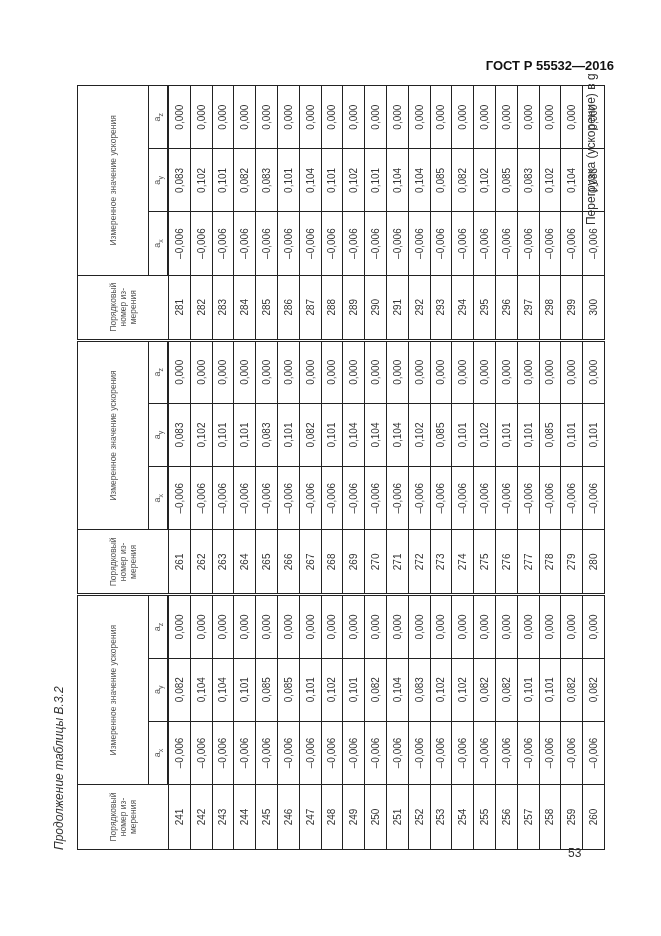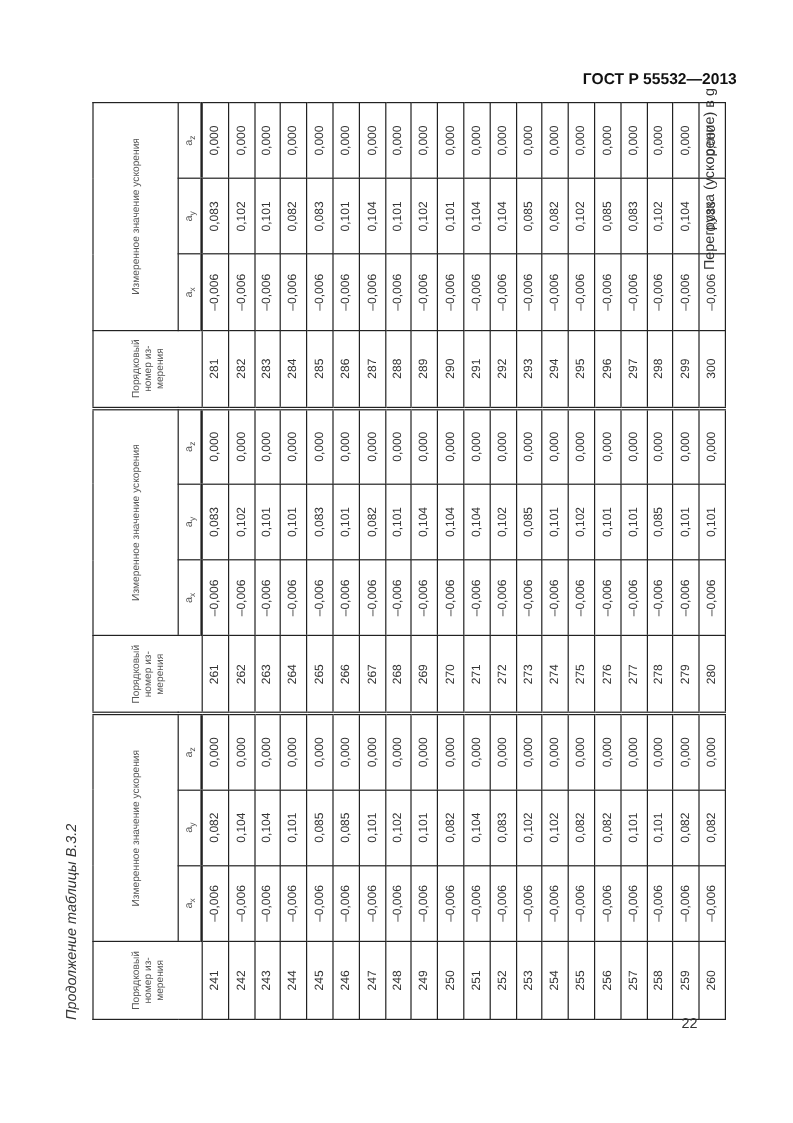--- a/index.html
+++ b/index.html
@@ -15,21 +15,21 @@
   th.grp{height:70px;}
   th.sub{height:18px;font-size:9px;}
   td{height:20.8px;}
   .dbl-left{border-left:3px double #222;}
   .hdr-bottom th{border-bottom:2px solid #222;}
   sub{font-size:7px;}
 </style>
 </head>
 <body>
 
-<div class="doc-code">ГОСТ Р 55532—2013</div>
+<div class="doc-code">ГОСТ Р 55532—2016</div>
 <div class="caption-left">Продолжение таблицы В.3.2</div>
 <div class="caption-right">Перегрузка (ускорение) в g</div>
 
 <div class="table-wrap">
   <table>
     <colgroup>
       <col style="width:65px">
         <col>
         <col>
         <col>
@@ -341,13 +341,13 @@
           <td>0,000</td>
           <td class="dbl-left">300</td>
           <td>–0,006</td>
           <td>0,083</td>
           <td>0,000</td>
         </tr>
       </tbody>
   </table>
 </div>
 
-<div class="page-num">22</div>
+<div class="page-num">53</div>
 
 </body></html>

